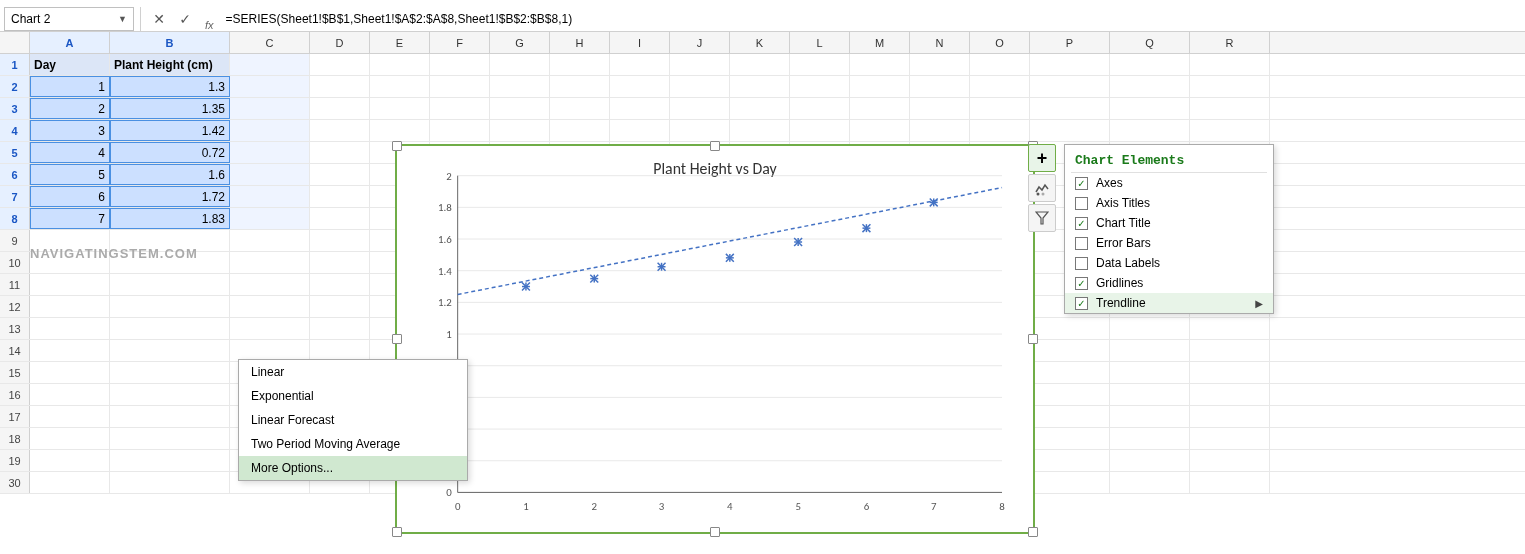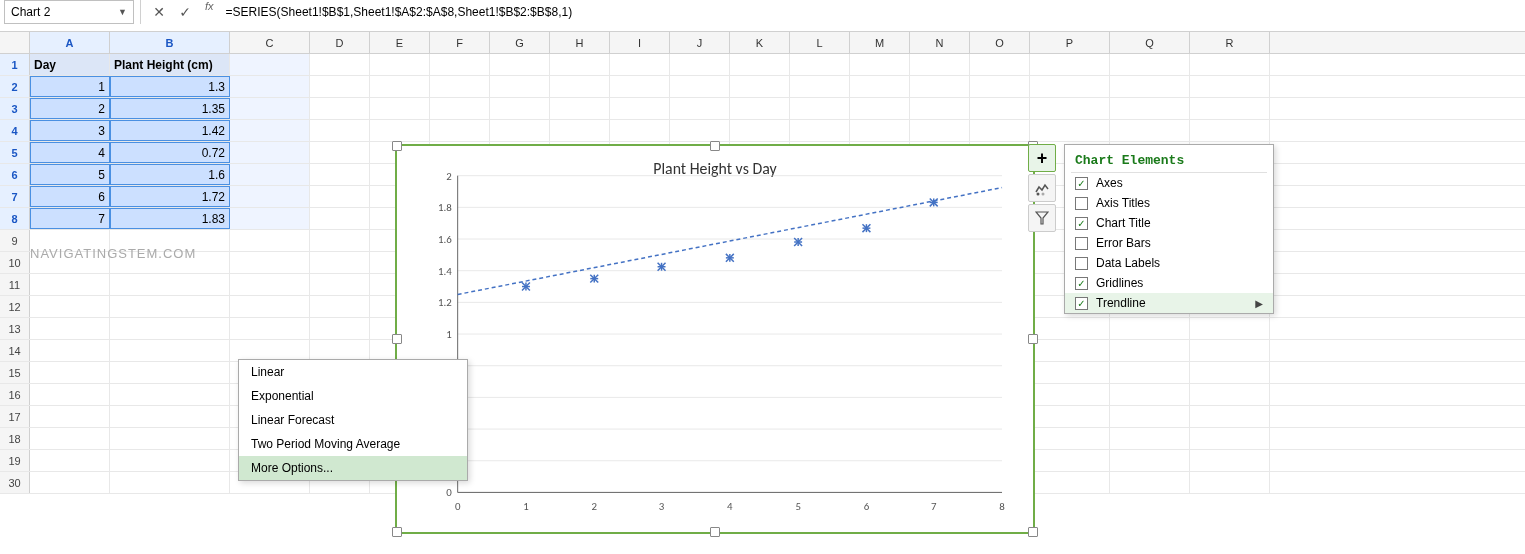--- a/index.html
+++ b/index.html
@@ -1,21 +1,21 @@
 <!DOCTYPE html>
 <html><head>
   <meta charset="utf-8">
   <style>
     * { box-sizing: border-box; margin: 0; padding: 0; }
     body { font-family: 'Segoe UI', Arial, sans-serif; font-size: 12px; background: #fff; overflow: hidden; }
 
     
     .formula-bar {
       display: flex;
-      align-items: flex-start;
+      align-items: flex-end;
       height: 32px;
       border-bottom: 1px solid #d0d0d0;
       background: #fff;
       padding: 0 4px;
       gap: 2px;
     }
     .name-box {
       width: 130px;
       height: 24px;
       border: 1px solid #c0c0c0;
@@ -46,21 +46,21 @@
     .grid-row { display: flex; height: 22px; border-bottom: 1px solid #e8e8e8; }
     .row-num { width: 30px; min-width: 30px; display: flex; align-items: center; justify-content: center; background: #f5f5f5; border-right: 1px solid #d0d0d0; font-size: 11px; color: #444; }
     .row-num.selected { background: #e6f0ff; color: #1a56c4; font-weight: bold; }
     .cell { display: flex; align-items: center; border-right: 1px solid #e8e8e8; font-size: 12px; padding: 0 4px; overflow: hidden; white-space: nowrap; position: relative; }
     .cell.right { justify-content: flex-end; }
     .cell.selected-col { background: #eff4ff; }
     .cell.highlighted { background: #cce0ff; border: 1px solid #4a90e2; }
     .cell.header-cell { font-weight: bold; background: #dce6f7; }
 
     
-    .watermark { position: absolute; left: 30px; top: 192px; font-size: 13px; color: #aaa; font-weight: normal; letter-spacing: 1px; pointer-events: none; z-index: 1; }
+    .watermark { position: absolute; left: 30px; top: 192px; font-size: 13px; color: #aaa; font-weight: bold; letter-spacing: 1px; pointer-events: none; z-index: 1; }
 
     
     .chart-wrapper { position: absolute; left: 395px; top: 90px; width: 640px; height: 390px; border: 2px solid #70ad47; background: #fff; z-index: 10; }
     .chart-handle { width: 10px; height: 10px; background: #fff; border: 1px solid #888; border-radius: 1px; position: absolute; }
 
     
     .chart-elements-panel { position: absolute; left: 1028px; top: 90px; width: 210px; background: #fff; border: 1px solid #aaa; z-index: 20; box-shadow: 2px 2px 6px rgba(0,0,0,0.15); }
     .chart-elements-header { color: #1a7a1a; font-weight: bold; font-size: 13px; padding: 8px 10px 4px; font-family: Liberation Mono, monospace; }
     .chart-elements-item { display: flex; align-items: center; padding: 3px 10px; gap: 8px; font-size: 12px; cursor: pointer; }
     .chart-elements-item.active-submenu { background: #e8f4e8; }

